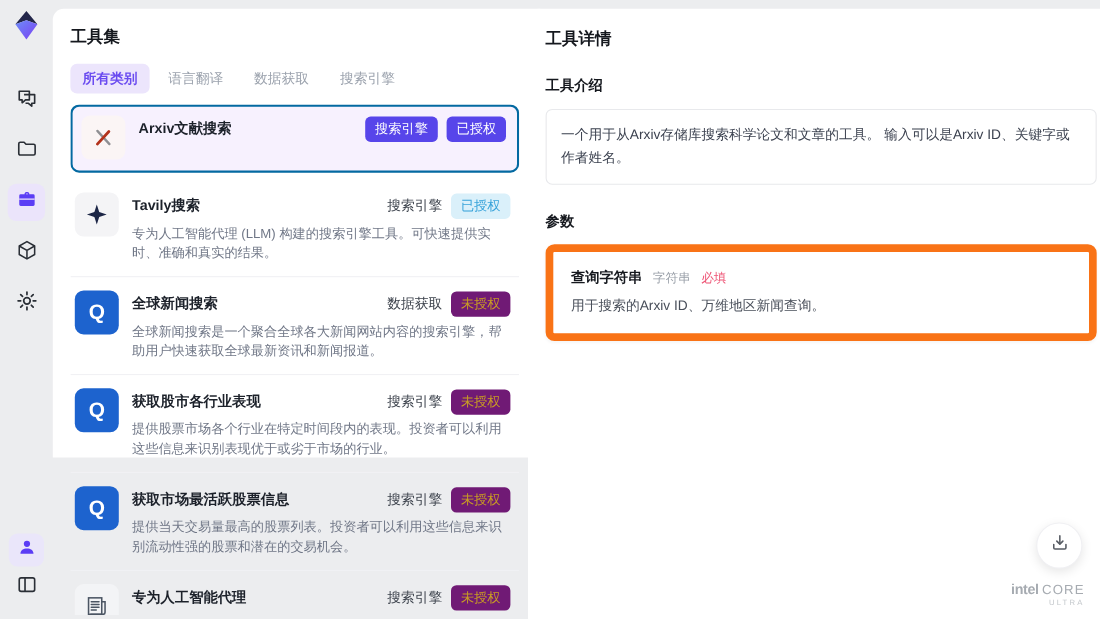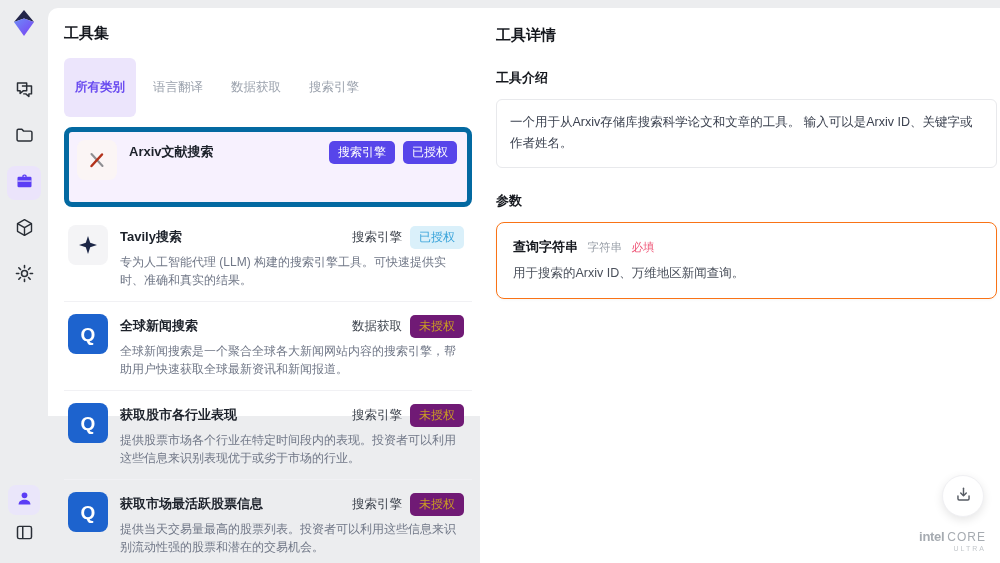--- a/index.html
+++ b/index.html
@@ -17,27 +17,27 @@
   .rail-btn.active { background:#ebe4fb; }
   .rail-bottom { position:absolute; bottom:12px; left:0; width:48px;
     display:flex; flex-direction:column; align-items:center; gap:2px; }
   .rail-btn.profile { background:#eae6fa; border-radius:8px; width:32px; height:30px; }
 
   
   .panel-left { position:absolute; left:48px; top:8px; width:452px; height:408px;
     background:#fff; border-radius:10px 10px 0 0; padding:16px 0 0 16px; }
   .pl-title { font-size:15px; font-weight:700; color:#15181e; }
   .tabs { display:flex; gap:6px; margin-top:15px; margin-right:30px; }
-  .tab { font-size:12.5px; color:#9ba2ad; padding:21px 11px; border-radius:6px; cursor:pointer; white-space:nowrap; }
+  .tab { font-size:12.5px; color:#9ba2ad; padding:5px 11px; border-radius:6px; cursor:pointer; white-space:nowrap; }
   .tab.active { background:#ece5fc; color:#6a4bf0; font-weight:700; }
   .tool-list { margin-top:10px; margin-right:28px; overflow:hidden; height:464px; }
 
   .card { display:flex; gap:12px; padding:12px 8px 12px 4px; border-bottom:1px solid #f1f1f4; cursor:pointer; }
-  .card.selected { background:#f7f1fe; border:5px solid #0369a1; border-radius:8px;
-    padding:8px 10px 22px 8px; margin-bottom:6px; }
+  .card.selected { background:#f7f1fe; border:2px solid #0369a1; border-radius:8px;
+    padding:8px 10px 10px 8px; margin-bottom:6px; }
   .tool-icon { width:40px; height:40px; border-radius:8px; flex:none;
     display:flex; align-items:center; justify-content:center; }
   .icon-arxiv { background:#fbf5f5; }
   .icon-tavily { background:#f4f4f6; }
   .icon-q { background:#1d63ce; }
   .icon-news { background:#f3f4f6; }
   .q-glyph { color:#fff; font-weight:700; font-size:19px; line-height:1; }
   .card-body { flex:1; min-width:0; }
   .card-head { display:flex; align-items:flex-start; justify-content:space-between; gap:8px; }
   .tool-name { font-size:13px; font-weight:700; color:#1c212a; padding-top:3px; }
@@ -58,21 +58,21 @@
   .sb-thumb { position:absolute; top:12px; left:0; width:7px; height:168px;
     background:#c2c3c7; border-radius:4px; }
 
   
   .panel-right { position:absolute; left:480px; top:8px; width:533px; height:555px;
     background:#fff; border-radius:10px 10px 0 0; padding:18px 16px; }
   .pr-title { font-size:15px; font-weight:700; color:#15181e; }
   .section-h { font-size:13px; font-weight:700; color:#15181e; margin-top:24px; }
   .intro-box { margin-top:12px; border:1px solid #e8e9ec; border-radius:6px;
     padding:12px 13px; font-size:12.5px; color:#3c4250; line-height:1.7; }
-  .param-box { margin-top:12px; border:1px solid #f97316; border-radius:8px;
+  .param-box { margin-top:12px; border:7px solid #f97316; border-radius:8px;
     padding:14px 16px 16px 16px; box-shadow:0 1px 3px rgba(0,0,0,.04); }
   .param-name { font-size:13px; font-weight:700; color:#15181e; }
   .param-type { font-size:11.5px; color:#9aa0a9; margin-left:5px; }
   .param-req  { font-size:11.5px; color:#ee5576; margin-left:5px; }
   .param-desc { margin-top:9px; font-size:12.5px; color:#494f5a; }
 
   
   .download-fab { position:absolute; right:16px; bottom:46px; width:42px; height:42px;
     border-radius:50%; background:#fff; border:1px solid #f0f0f3;
     box-shadow:0 3px 10px rgba(0,0,0,.10); display:flex; align-items:center; justify-content:center; cursor:pointer; }

